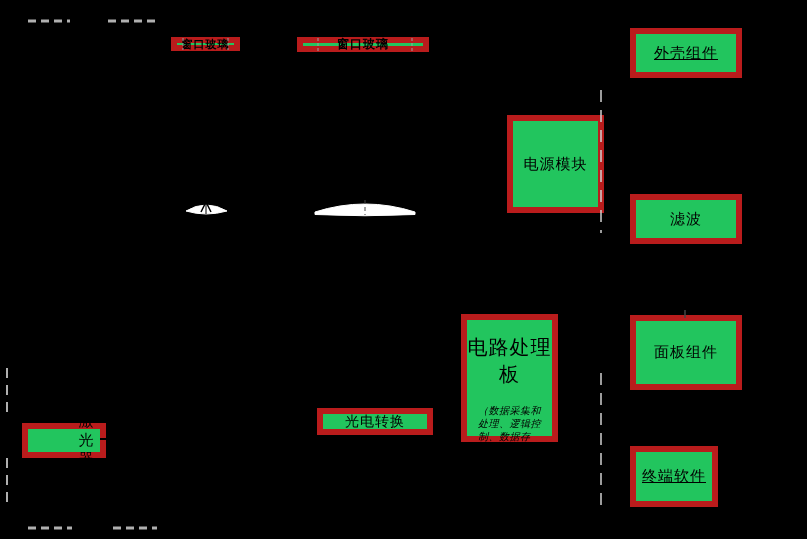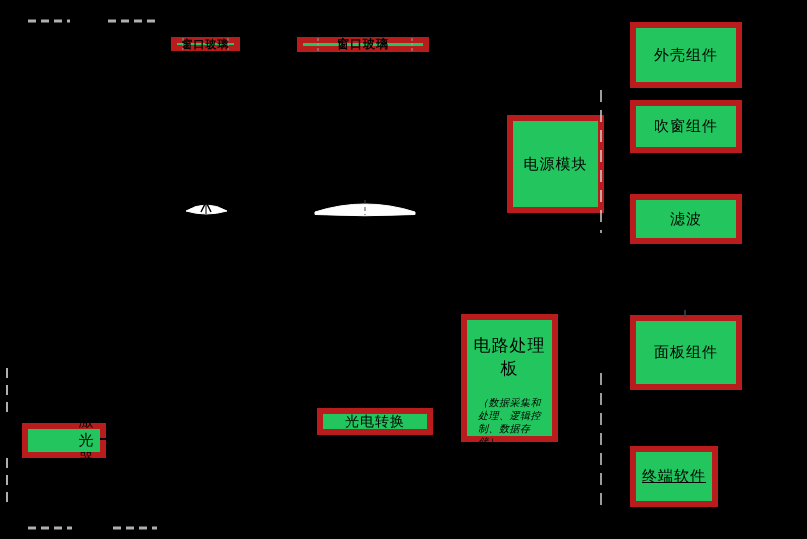--- a/index.html
+++ b/index.html
@@ -24,21 +24,21 @@
   }
   .box.big{font-size:15px;}
   .glass-label{font-size:11px;letter-spacing:1px;font-weight:bold;}
   .circuit{
     flex-direction:column;
     justify-content:flex-start;
     align-items:stretch;
     text-align:center;
   }
   .circuit .title{
-    font-size:17px;
+    font-size:20px;
     letter-spacing:1px;
     padding-top:14px;
   }
   .circuit .sub{
     font-size:10px;
     letter-spacing:0.5px;
     line-height:13px;
     text-align:left;
     padding:16px 10px 0 11px;
     font-style:italic;
@@ -62,22 +62,21 @@
 
   <div class="box circuit" style="left:461px;top:314px;width:97px;height:128px;">
     <div class="title">电路处理板</div>
     <div class="sub">（数据采集和处理、逻辑控制、数据存储）</div>
   </div>
 
   <div class="box" style="left:317px;top:408px;width:116px;height:27px;font-size:14px;">光电转换</div>
 
   <div class="box big" style="left:22px;top:423px;width:84px;height:35px;padding-left:45px;">激光器</div>
 
-  <div class="box big" style="left:630px;top:22px;width:112px;height:66px;">外壳组件</div>
-  <div class="box big" style="left:630px;top:100px;width:112px;height:53px;">吹窗组件</div>
+  <div class="box big" style="left:630px;top:28px;width:112px;height:50px;text-decoration:underline;">外壳组件</div>
   <div class="box big" style="left:630px;top:315px;width:112px;height:75px;">面板组件</div>
   <div class="box big" style="left:630px;top:194px;width:112px;height:50px;">滤波</div>
   <div class="box big" style="left:630px;top:446px;width:88px;height:61px;text-decoration:underline;">终端软件</div>
 
   <svg class="overlay" width="807" height="539" viewBox="0 0 807 539">
 
     <g stroke="#b0b0b0" stroke-width="3" stroke-dasharray="8 5">
       <line x1="28" y1="21" x2="70" y2="21"></line>
       <line x1="108" y1="21" x2="155" y2="21"></line>
     </g>

